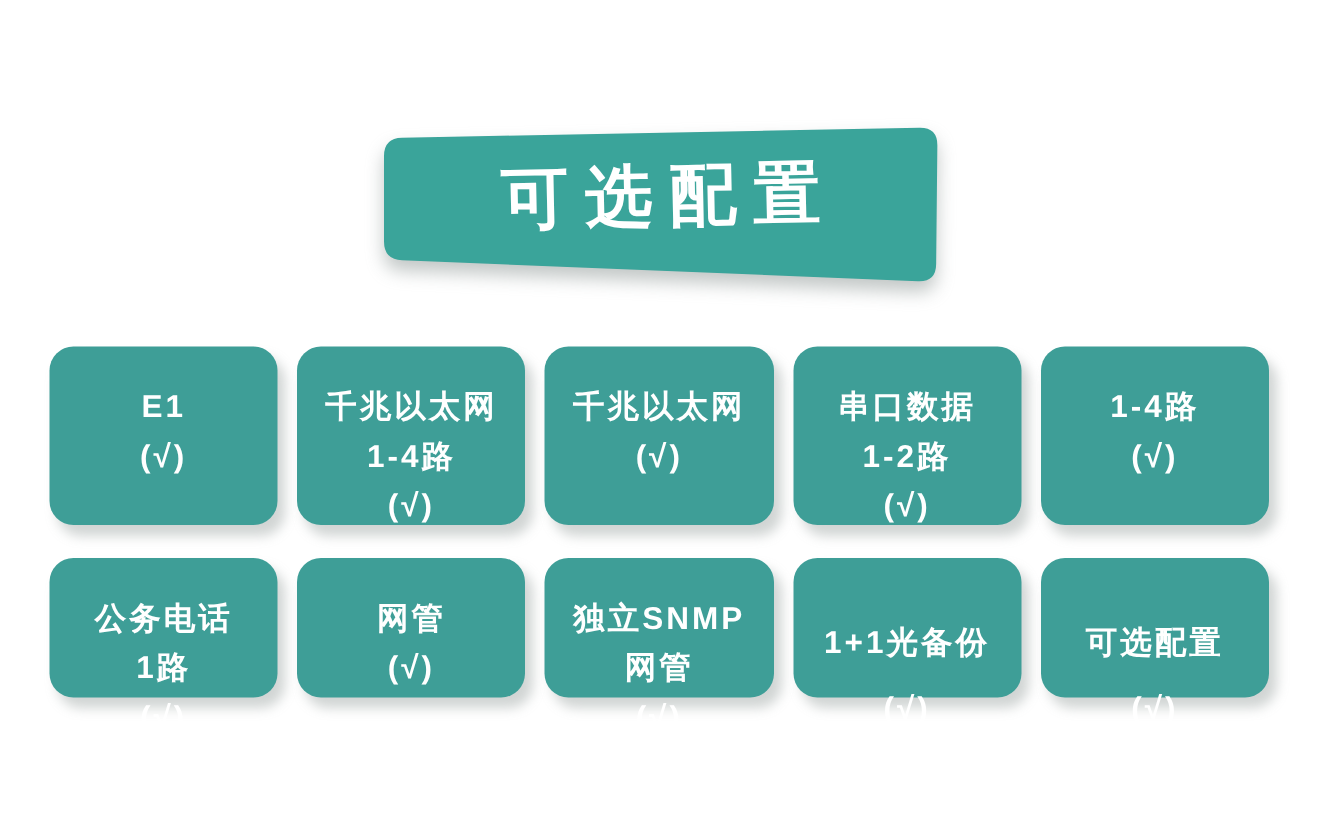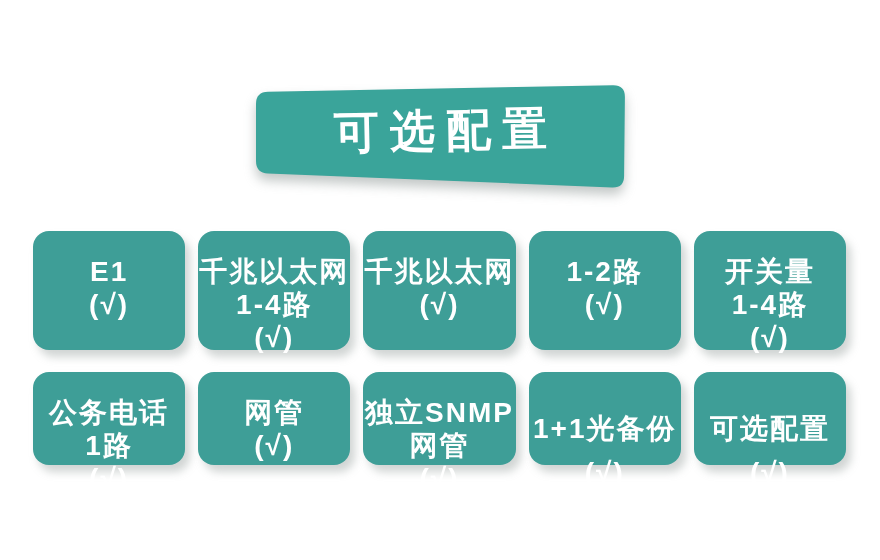--- a/index.html
+++ b/index.html
@@ -65,21 +65,21 @@
     justify-content: flex-start;
     padding-top: 24px;
     box-sizing: border-box;
     text-align: center;
   }
   .card[data-linecount="2"] {
     padding-top: 40px;
     gap: 11px;
   }
   .card-line {
-    font-size: 28px;
+    font-size: 21px;
     font-weight: 700;
     line-height: 33px;
     letter-spacing: 2px;
     white-space: nowrap;
   }
 </style>
 </head>
 <body>
 
 <div class="canvas">
@@ -105,25 +105,25 @@
       <div class="card" data-linecount="3">
         <div class="card-line">千兆以太网</div>
         <div class="card-line">1-4路</div>
         <div class="card-line">(√)</div>
       </div>
       <div class="card" data-linecount="3">
         <div class="card-line">千兆以太网</div>
         <div class="card-line">(√)</div>
       </div>
       <div class="card" data-linecount="3">
+        <div class="card-line">串口数据</div>
         <div class="card-line">1-2路</div>
         <div class="card-line">(√)</div>
       </div>
       <div class="card" data-linecount="3">
-        <div class="card-line">开关量</div>
         <div class="card-line">1-4路</div>
         <div class="card-line">(√)</div>
       </div>
     </div>
   <div class="cards-row row-2" id="row1">
       <div class="card" data-linecount="3">
         <div class="card-line">公务电话</div>
         <div class="card-line">1路</div>
         <div class="card-line">(√)</div>
       </div>

